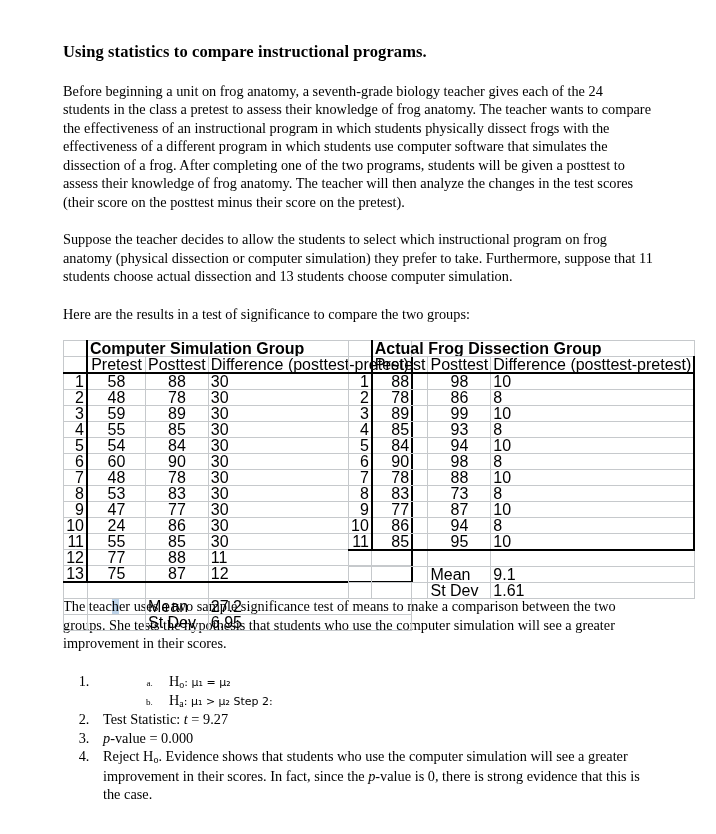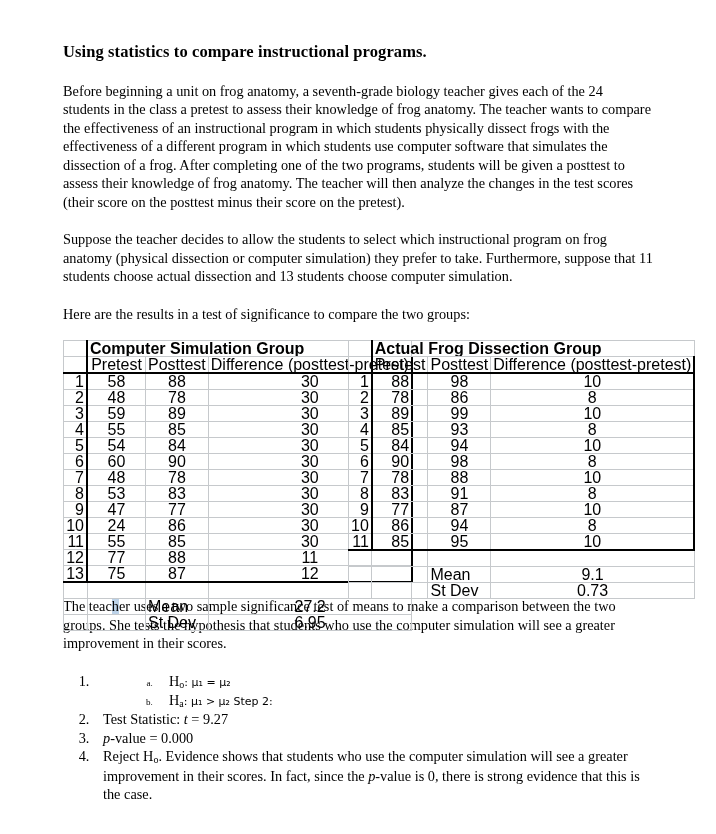--- a/index.html
+++ b/index.html
@@ -70,21 +70,21 @@
     border: 1px solid #c6c9cc;
     height: 15px;
     padding: 0 2px;
     line-height: 14px;
     overflow: hidden;
     white-space: nowrap;
   }
   .c-rownum { width: 18px;  text-align: right; padding-right: 3px; color:#000; }
   .c-pre    { width: 53px;  text-align: center; }
   .c-post   { width: 53px;  text-align: center; }
-  .c-diff   { width: 146px; text-align: center; }
+  .c-diff   { width: 146px; text-align: left; }
 
   
   .t-title { font-weight: bold; text-align: left; padding-left: 3px; }
   .hdr-label { text-align: center; padding-left: 3px; }
   .row-firsthdr td.framed-l { border-left: 2px solid #000; }
 
   .thickbottom td { border-bottom: 2px solid #000; }
   .framed-l { border-left: 2px solid #000 !important; }
   .framed-r { border-right: 2px solid #000 !important; }
   .statlabel { text-align: left; padding-left: 3px; }
@@ -296,21 +296,21 @@
             </tr>
           <tr>
               <td class="c-rownum">7</td>
               <td class="c-pre framed-l">78</td>
               <td class="c-post">88</td>
               <td class="c-diff framed-r">10</td>
             </tr>
           <tr>
               <td class="c-rownum">8</td>
               <td class="c-pre framed-l">83</td>
-              <td class="c-post">91</td>
+              <td class="c-post">73</td>
               <td class="c-diff framed-r">8</td>
             </tr>
           <tr>
               <td class="c-rownum">9</td>
               <td class="c-pre framed-l">77</td>
               <td class="c-post">87</td>
               <td class="c-diff framed-r">10</td>
             </tr>
           <tr>
               <td class="c-rownum">10</td>
@@ -334,21 +334,21 @@
           <tr>
             <td class="c-rownum"></td>
             <td class="c-pre"></td>
             <td class="c-post statlabel">Mean</td>
             <td class="c-diff">9.1</td>
           </tr>
           <tr>
             <td class="c-rownum"></td>
             <td class="c-pre"></td>
             <td class="c-post statlabel">St Dev</td>
-            <td class="c-diff">0.73</td>
+            <td class="c-diff">1.61</td>
           </tr>
         </tbody>
       </table>
     </div>
 
     <p class="para" style="margin-top:-5px;"><span>The teac</span><span class="hl">h</span><span>er uses a two sample significance test of means to make a comparison between the two groups. She tests the hypothesis that students who use the computer simulation will see a greater improvement in their scores.</span></p>
 
     <ol class="outer">
       <li>
         <ol class="inner">

